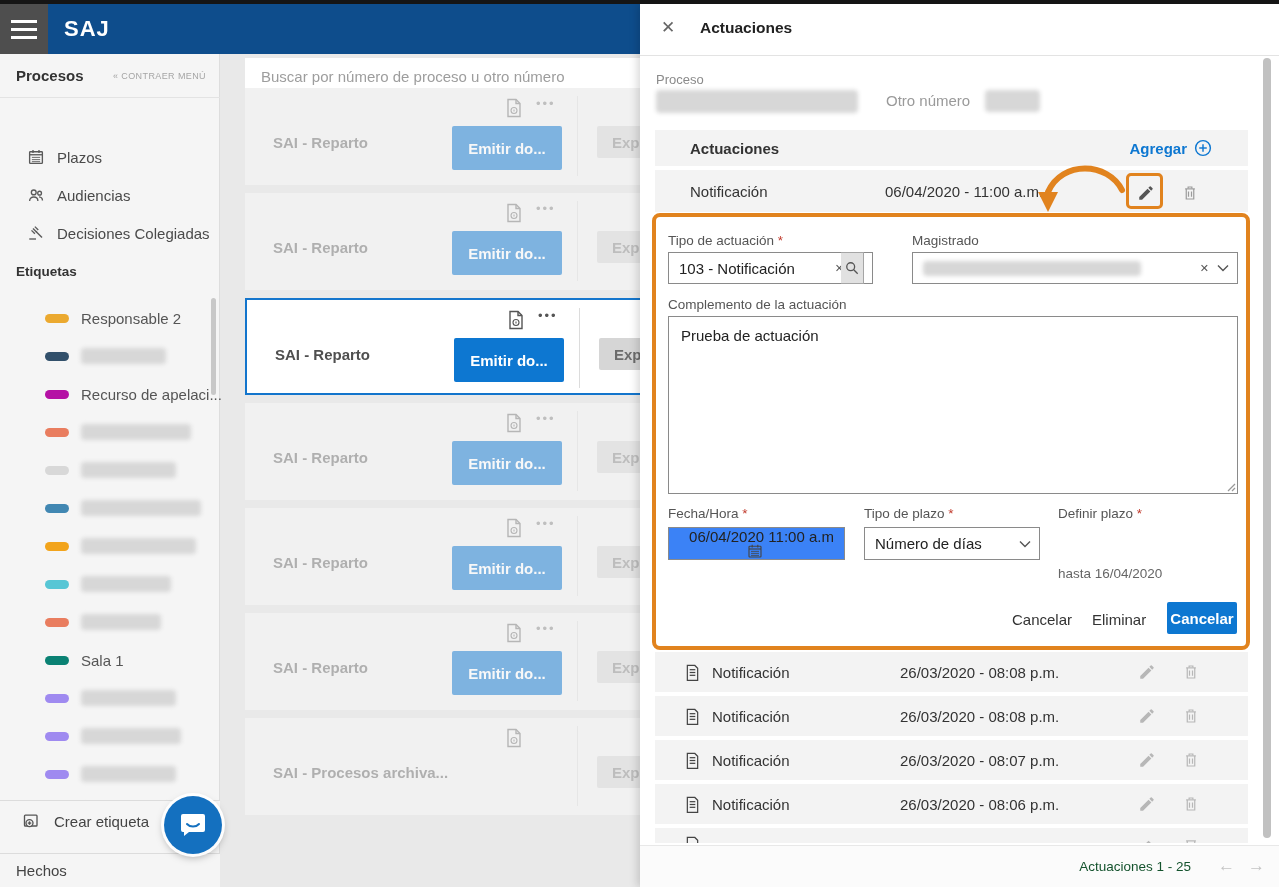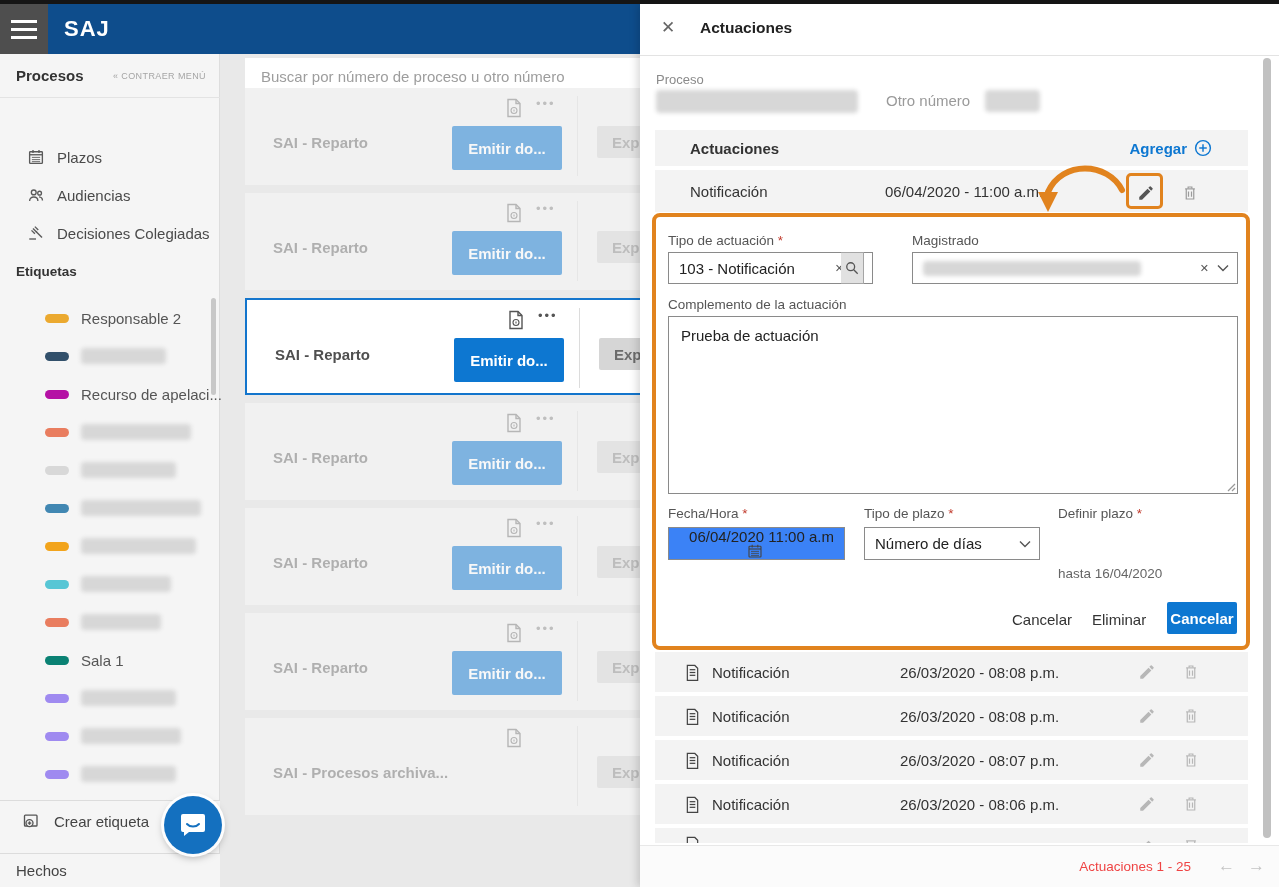--- a/index.html
+++ b/index.html
@@ -73,21 +73,21 @@
   .combo .clear { margin-left:auto; font-size:11px; color:#555; cursor:pointer; }
   .combo .chev { margin:0 8px 0 8px; color:#555; }
   .srch-btn { width:23px; height:32px; background:#e1e1e1; border:1px solid #a5a5a5; border-left:0; display:flex; align-items:center; justify-content:center; cursor:pointer; color:#555; }
   .txt-area { border:1px solid #8a8a8a; background:#fff; font-size:15px; color:#222; padding:10px 12px; resize:none; outline:none; font-family:"Liberation Sans",sans-serif; }
   .date-input { border:1px solid #8a8a8a; height:33px; display:flex; align-items:center; background:#3b82f6;flex-direction:column; }
   .date-input .val { font-size:15px; color:#222; margin-left:10px; white-space:nowrap; overflow:hidden; }
   .hasta { font-size:13.5px; color:#666; }
   .txt-btn { font-size:15px; color:#333; background:none; border:0; cursor:pointer; font-family:"Liberation Sans",sans-serif; }
   .btn-save { width:70px; height:32px; background:#0d77d1; color:#fff; border:0; border-radius:2px; font-size:15px; font-weight:700; cursor:pointer; font-family:"Liberation Sans",sans-serif; }
   .panel-foot { left:0; top:841px; width:639px; height:42px; background:#fbfbfb; border-top:1px solid #e8e8e8; }
-  .foot-range { right:88px; top:13px; font-size:13.5px; color:#ef4444; }
+  .foot-range { right:88px; top:13px; font-size:13.5px; color:#14532d; }
   .pg-arrow { top:10px; font-size:17px; color:#c4c4c4; cursor:pointer; }
   .p-scroll { left:623px; top:54px; width:8px; height:780px; background:#c1c1c1; border-radius:4px; }
 
   
   .chat-fab { left:164px; top:796px; width:58px; height:58px; border-radius:50%; background:#1470bf; z-index:30; display:flex; align-items:center; justify-content:center; cursor:pointer; box-shadow:0 0 0 3px rgba(255,255,255,.95), 0 3px 8px rgba(0,0,0,.35); }
 
   svg { display:block; }
 </style>
 </head>
 <body>

